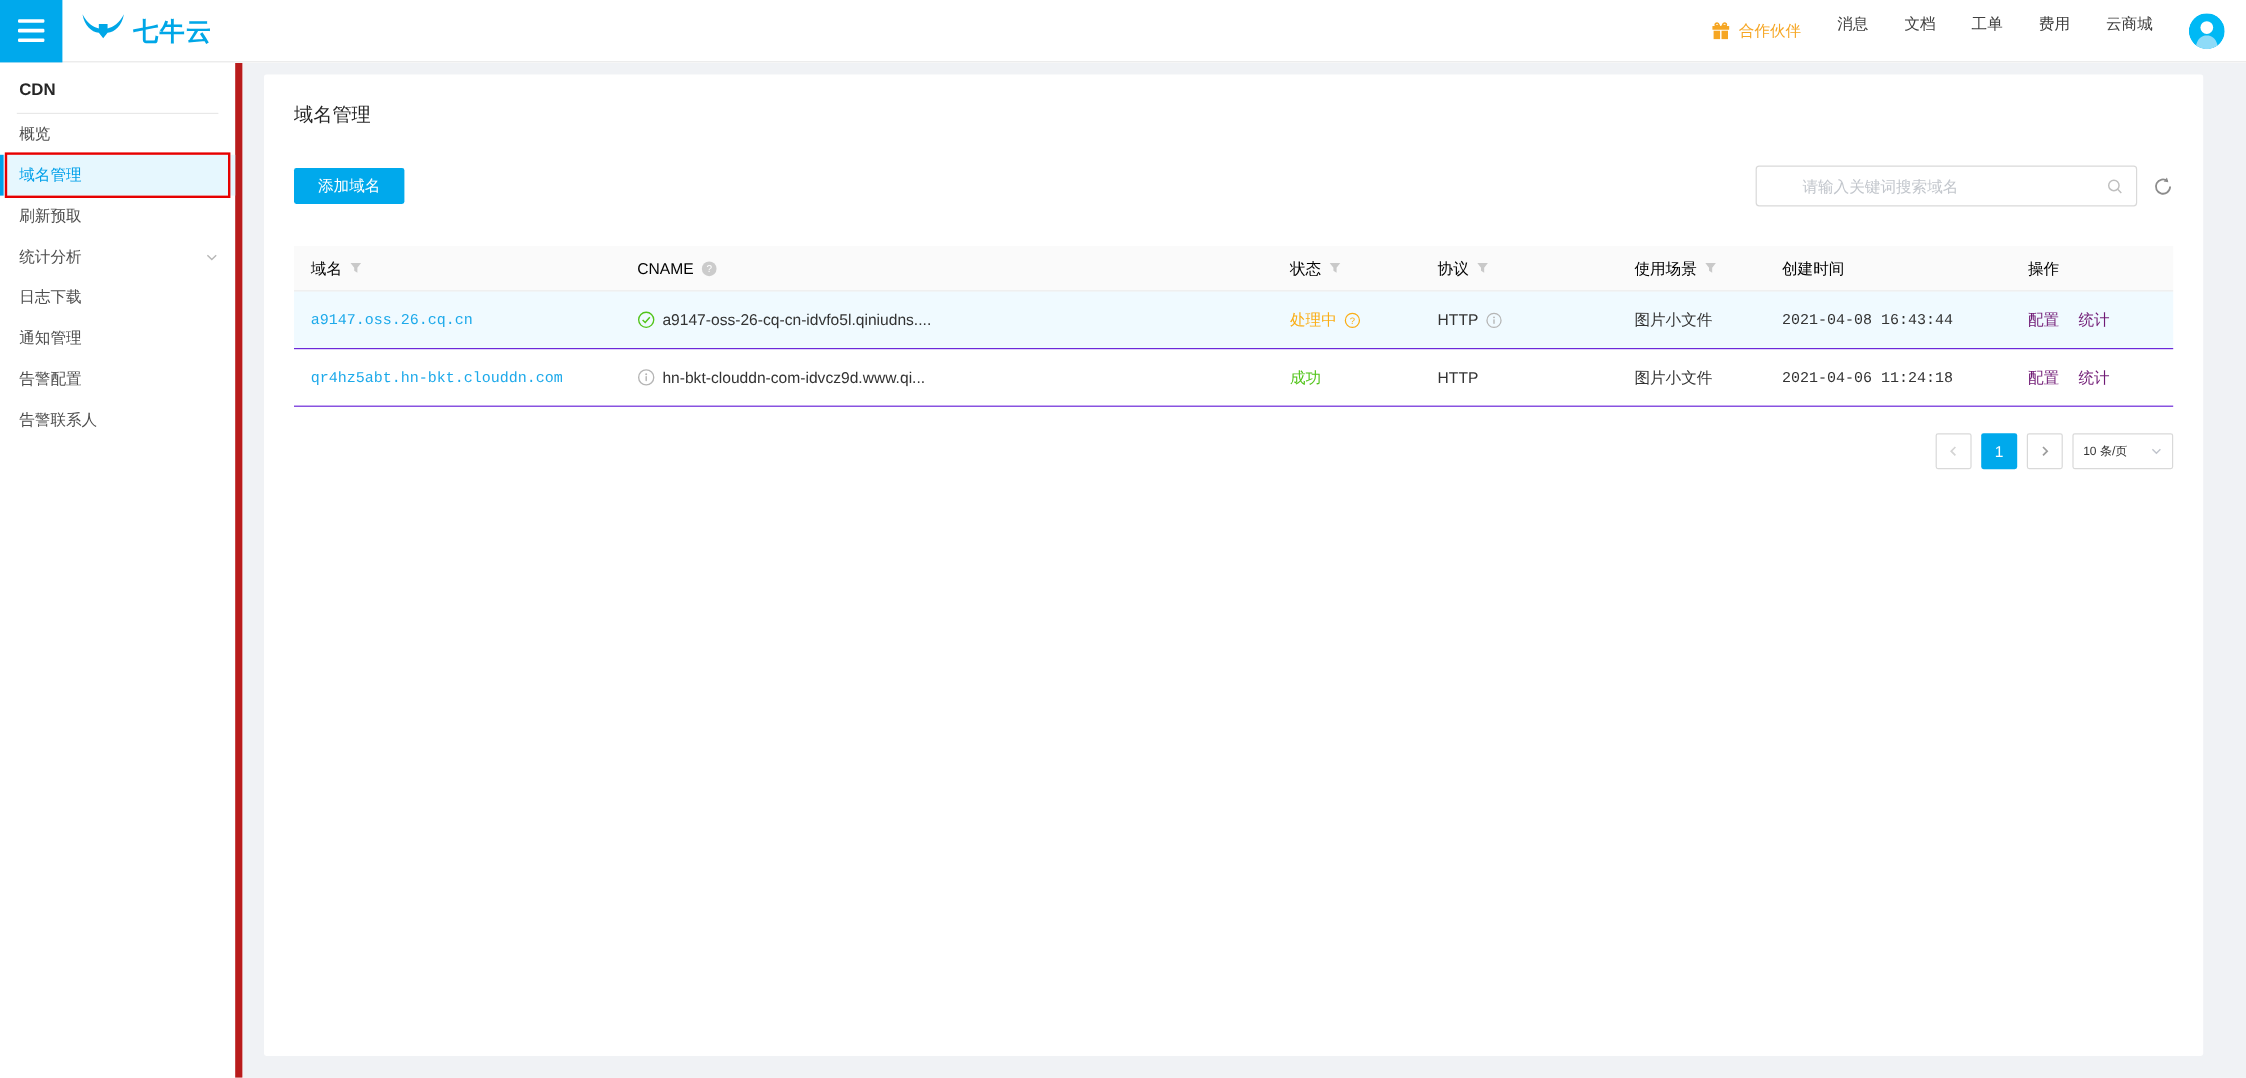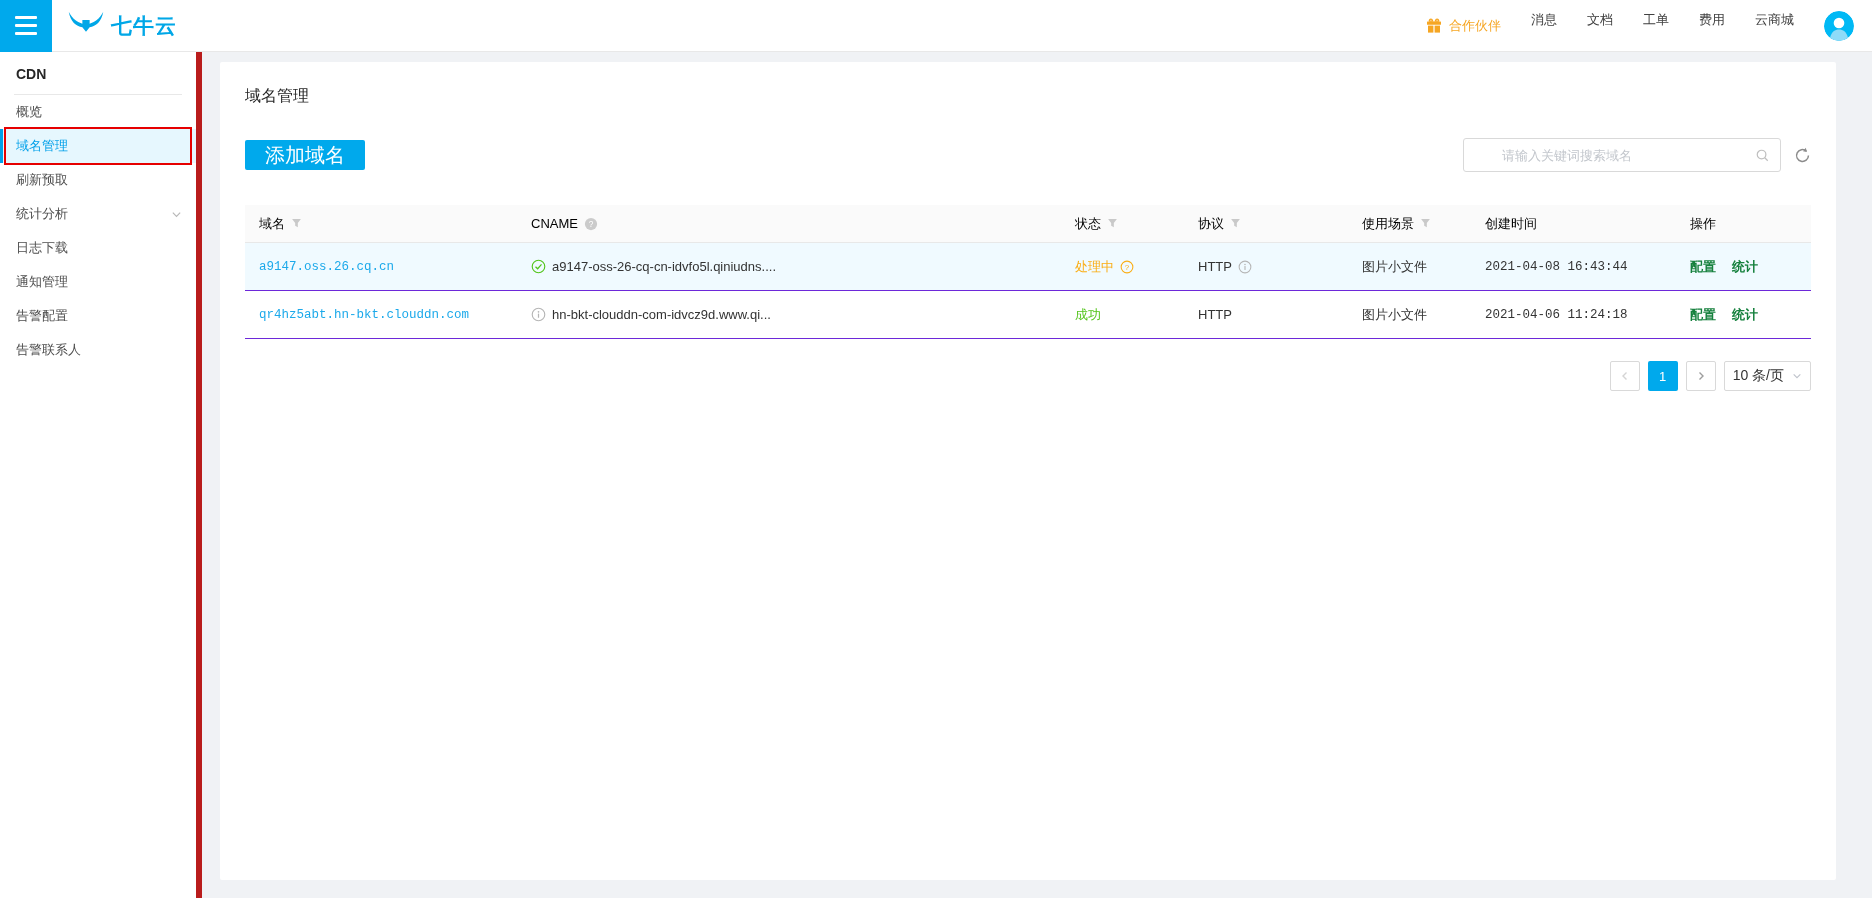--- a/index.html
+++ b/index.html
@@ -34,54 +34,54 @@
     border:2px solid #e60000; pointer-events:none; }
 
   
   .main { position:absolute; top:52px; left:202px; right:0; bottom:0; background:#f0f2f5; }
   .card { position:absolute; top:10px; left:18px; right:36px; bottom:18px; background:#fff;
     padding:24px 25px; border-radius:2px; }
   .page-title { font-size:16px; color:#262626; }
 
   .toolbar { margin-top:31px; display:flex; align-items:center; justify-content:space-between; }
   .add-btn { background:#00a9ec; color:#fff; border:none; height:30px; padding:0 20px;
-    font-size:20px; border-radius:2px; cursor:pointer; font-family:inherit; }
+    font-size:13px; border-radius:2px; cursor:pointer; font-family:inherit; }
   .toolbar-right { display:flex; align-items:center; gap:13px; }
   .search-box { width:318px; height:34px; border:1px solid #d9d9d9; border-radius:3px;
     display:flex; align-items:center; padding:0 10px; background:#fff; }
   .search-input { border:none; outline:none; flex:1; font-size:13px; color:#333; font-family:inherit;margin-left:28px; }
   .search-input::placeholder { color:#c2c6cc; }
   .icon-btn { display:flex; align-items:center; cursor:pointer; }
 
   
   .table { margin-top:33px; font-size:13px; }
   .thead { display:flex; align-items:center; height:38px; background:#fafafa;
     border-bottom:1px solid #e8e8e8; color:#000000; }
   .trow { display:flex; align-items:center; height:48px; color:#333; border-bottom:1px solid #6d28d9; }
   .trow.hl { background:#f0faff; }
   .cell { padding-left:14px; display:flex; align-items:center; gap:6px; overflow:hidden; white-space:nowrap; }
   .c1 { width:272px; } .c2 { width:544px; } .c3 { width:123px; } .c4 { width:164px; }
   .c5 { width:123px; } .c6 { width:205px; } .c7 { flex:1; }
   .mono { font-family:"Liberation Mono", monospace; font-size:12.5px; }
   .domain-link { color:#1ca9ea; cursor:pointer; }
   .status-processing { color:#faad14; }
   .status-success { color:#52c41a; }
-  .op-link { color:#15803d; cursor:pointer; margin-right:10px;font-weight:bold; }
+  .op-link { color:#701a75; cursor:pointer; margin-right:10px; }
   .hicon { display:flex; align-items:center; }
 
   
   .pagination { margin-top:22px; display:flex; justify-content:flex-end; align-items:center; gap:8px; }
   .page-btn { width:30px; height:30px; border:1px solid #d9d9d9; border-radius:2px; background:#fff;
     display:flex; align-items:center; justify-content:center; cursor:pointer; }
   .page-btn.disabled { cursor:default; }
   .page-current { width:30px; height:30px; border-radius:2px; background:#00a9ec; color:#fff;
     display:flex; align-items:center; justify-content:center; font-size:13px; cursor:pointer; }
   .page-size { height:30px; min-width:84px; border:1px solid #d9d9d9; border-radius:2px; background:#fff;
     display:flex; align-items:center; justify-content:space-between; gap:8px; padding:0 8px;
-    font-size:14px; color:#333; cursor:pointer; }
+    font-size:10px; color:#333; cursor:pointer; }
 </style>
 </head>
 <body>
 
 <header class="top-header">
   <div class="hamburger">
       <i></i>
       <i></i>
       <i></i>
     </div>

